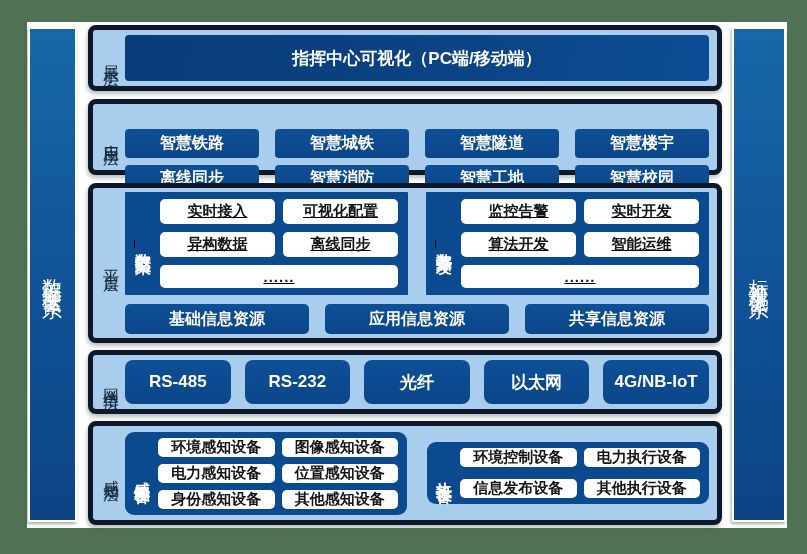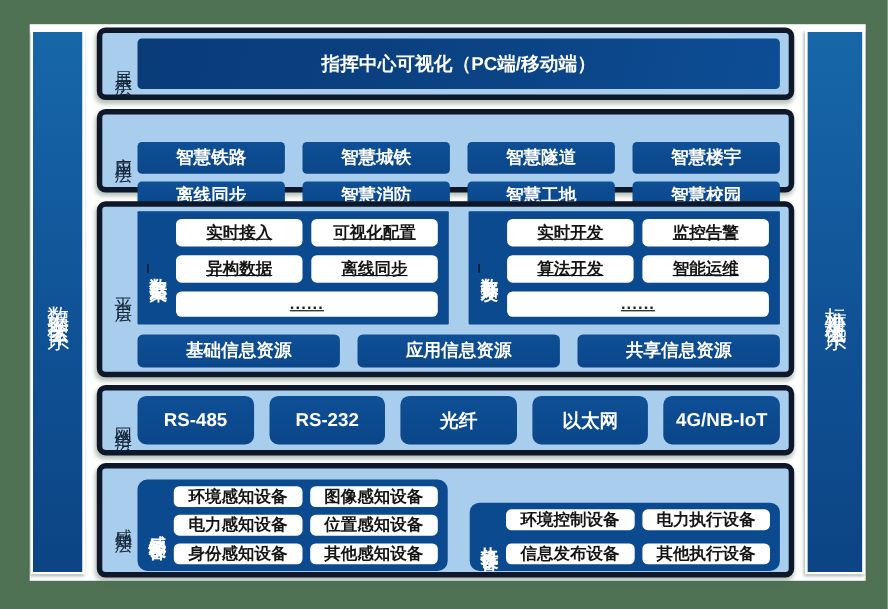--- a/index.html
+++ b/index.html
@@ -75,21 +75,21 @@
   .span2{grid-column:1 / 3;}
   .dots{letter-spacing:1px;font-weight:700;color:#222222;}
   .resrow{display:flex;gap:16px;height:30px;flex:0 0 30px;}
   .resbox{flex:1;border-radius:5px;font-size:16px;}
 
   
   .netrow{flex:1;display:flex;gap:14px;height:44px;align-items:center;}
   .netbox{flex:1;height:44px;border-radius:8px;font-size:17px;}
 
   
-  .sensrow{display:flex;gap:20px;flex:1;height:92px;align-items:flex-end;}
+  .sensrow{display:flex;gap:20px;flex:1;height:92px;align-items:center;}
   .sgroup{
     flex:1;background:#0b4a8e;border-radius:9px;padding:6px 9px;
     display:flex;gap:8px;align-items:center;box-sizing:border-box;min-width:0;
   }
   .sgrid{flex:1;display:grid;grid-template-columns:1fr 1fr;gap:7px;height:100%;}
   .egrid{gap:12px 7px;}
 </style>
 </head>
 <body>
 
@@ -142,22 +142,22 @@
             <div class="wbox">实时接入</div>
             <div class="wbox">可视化配置</div>
             <div class="wbox">异构数据</div>
             <div class="wbox">离线同步</div>
             <div class="wbox span2 dots">......</div>
           </div>
         </div>
         <div class="pgroup">
           <span class="vtext gtext">数据开发</span>
           <div class="pgrid">
+            <div class="wbox">监控告警</div>
             <div class="wbox">实时开发</div>
-            <div class="wbox">监控告警</div>
             <div class="wbox">算法开发</div>
             <div class="wbox">智能运维</div>
             <div class="wbox span2 dots">......</div>
           </div>
         </div>
       </div>
       <div class="resrow">
         <div class="dbox resbox">基础信息资源</div>
         <div class="dbox resbox">应用信息资源</div>
         <div class="dbox resbox">共享信息资源</div>

